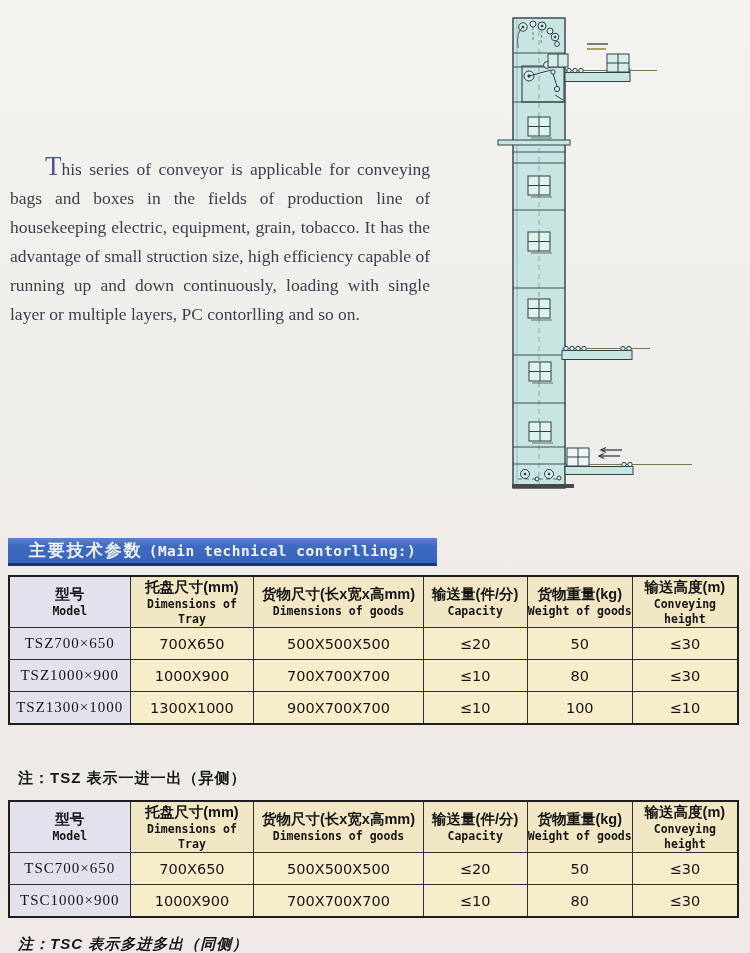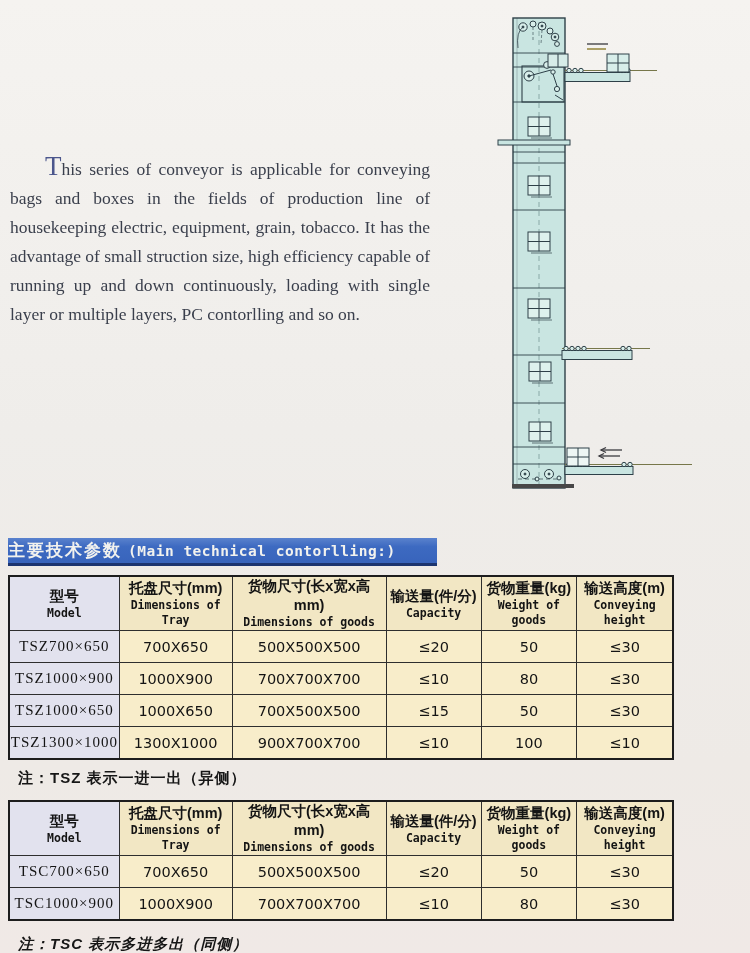--- a/index.html
+++ b/index.html
@@ -25,35 +25,35 @@
     font-size:17.5px;line-height:29px;color:#3a3f4c;
     text-indent:2em;margin:0;text-align:justify;
   }
   .intro-en .initial{font-size:27px;color:#4b568c;line-height:20px;}
 
   
   .section-bar{
     position:absolute;left:8px;top:538px;width:429px;height:25px;
     background:linear-gradient(180deg,#5a82cd 0%,#3d6ac1 35%,#3864bc 100%);
     border-bottom:3px solid #1c3570;
-    display:flex;align-items:center;justify-content:flex-start;
+    display:flex;align-items:center;justify-content:center;
     white-space:nowrap;
   }
   .section-bar .cn{
     font-family:"Liberation Sans",sans-serif;font-weight:bold;
     font-size:17px;color:#f2f2ee;letter-spacing:2px;
   }
   .section-bar .en{
     font-family:"DejaVu Sans Mono",monospace;font-weight:bold;
     font-size:14.5px;color:#f2f2ee;margin-left:6px;letter-spacing:.5px;
   }
 
   
   table.spec{
-    position:absolute;left:8px;width:666px;
+    position:absolute;left:8px;width:731px;
     border-collapse:collapse;table-layout:fixed;
     background:#e5e5e5;
     border:2.5px solid #1d1d1d;
   }
   .spec th,.spec td{
     border:1.2px solid #2e2e2e;text-align:center;vertical-align:middle;
     padding:0;color:#141414;
   }
   .spec th{height:50px;background:#f2e7c4;}
   .spec td{height:31px;background:#f8edca;}
@@ -280,28 +280,20 @@
       </tr>
       <tr>
         <td class="model-col">TSZ1000×900</td>
           <td>1000X900</td>
           <td>700X700X700</td>
           <td>≤10</td>
           <td>80</td>
           <td>≤30</td>
       </tr>
       <tr>
-        <td class="model-col">TSZ1000×650</td>
-          <td>1000X650</td>
-          <td>700X500X500</td>
-          <td>≤15</td>
-          <td>50</td>
-          <td>≤30</td>
-      </tr>
-      <tr>
         <td class="model-col">TSZ1300×1000</td>
           <td>1300X1000</td>
           <td>900X700X700</td>
           <td>≤10</td>
           <td>100</td>
           <td>≤10</td>
       </tr>
     </tbody>
   </table>
   <p class="table-note" id="note-tsz">注：TSZ 表示一进一出（异侧）</p>

